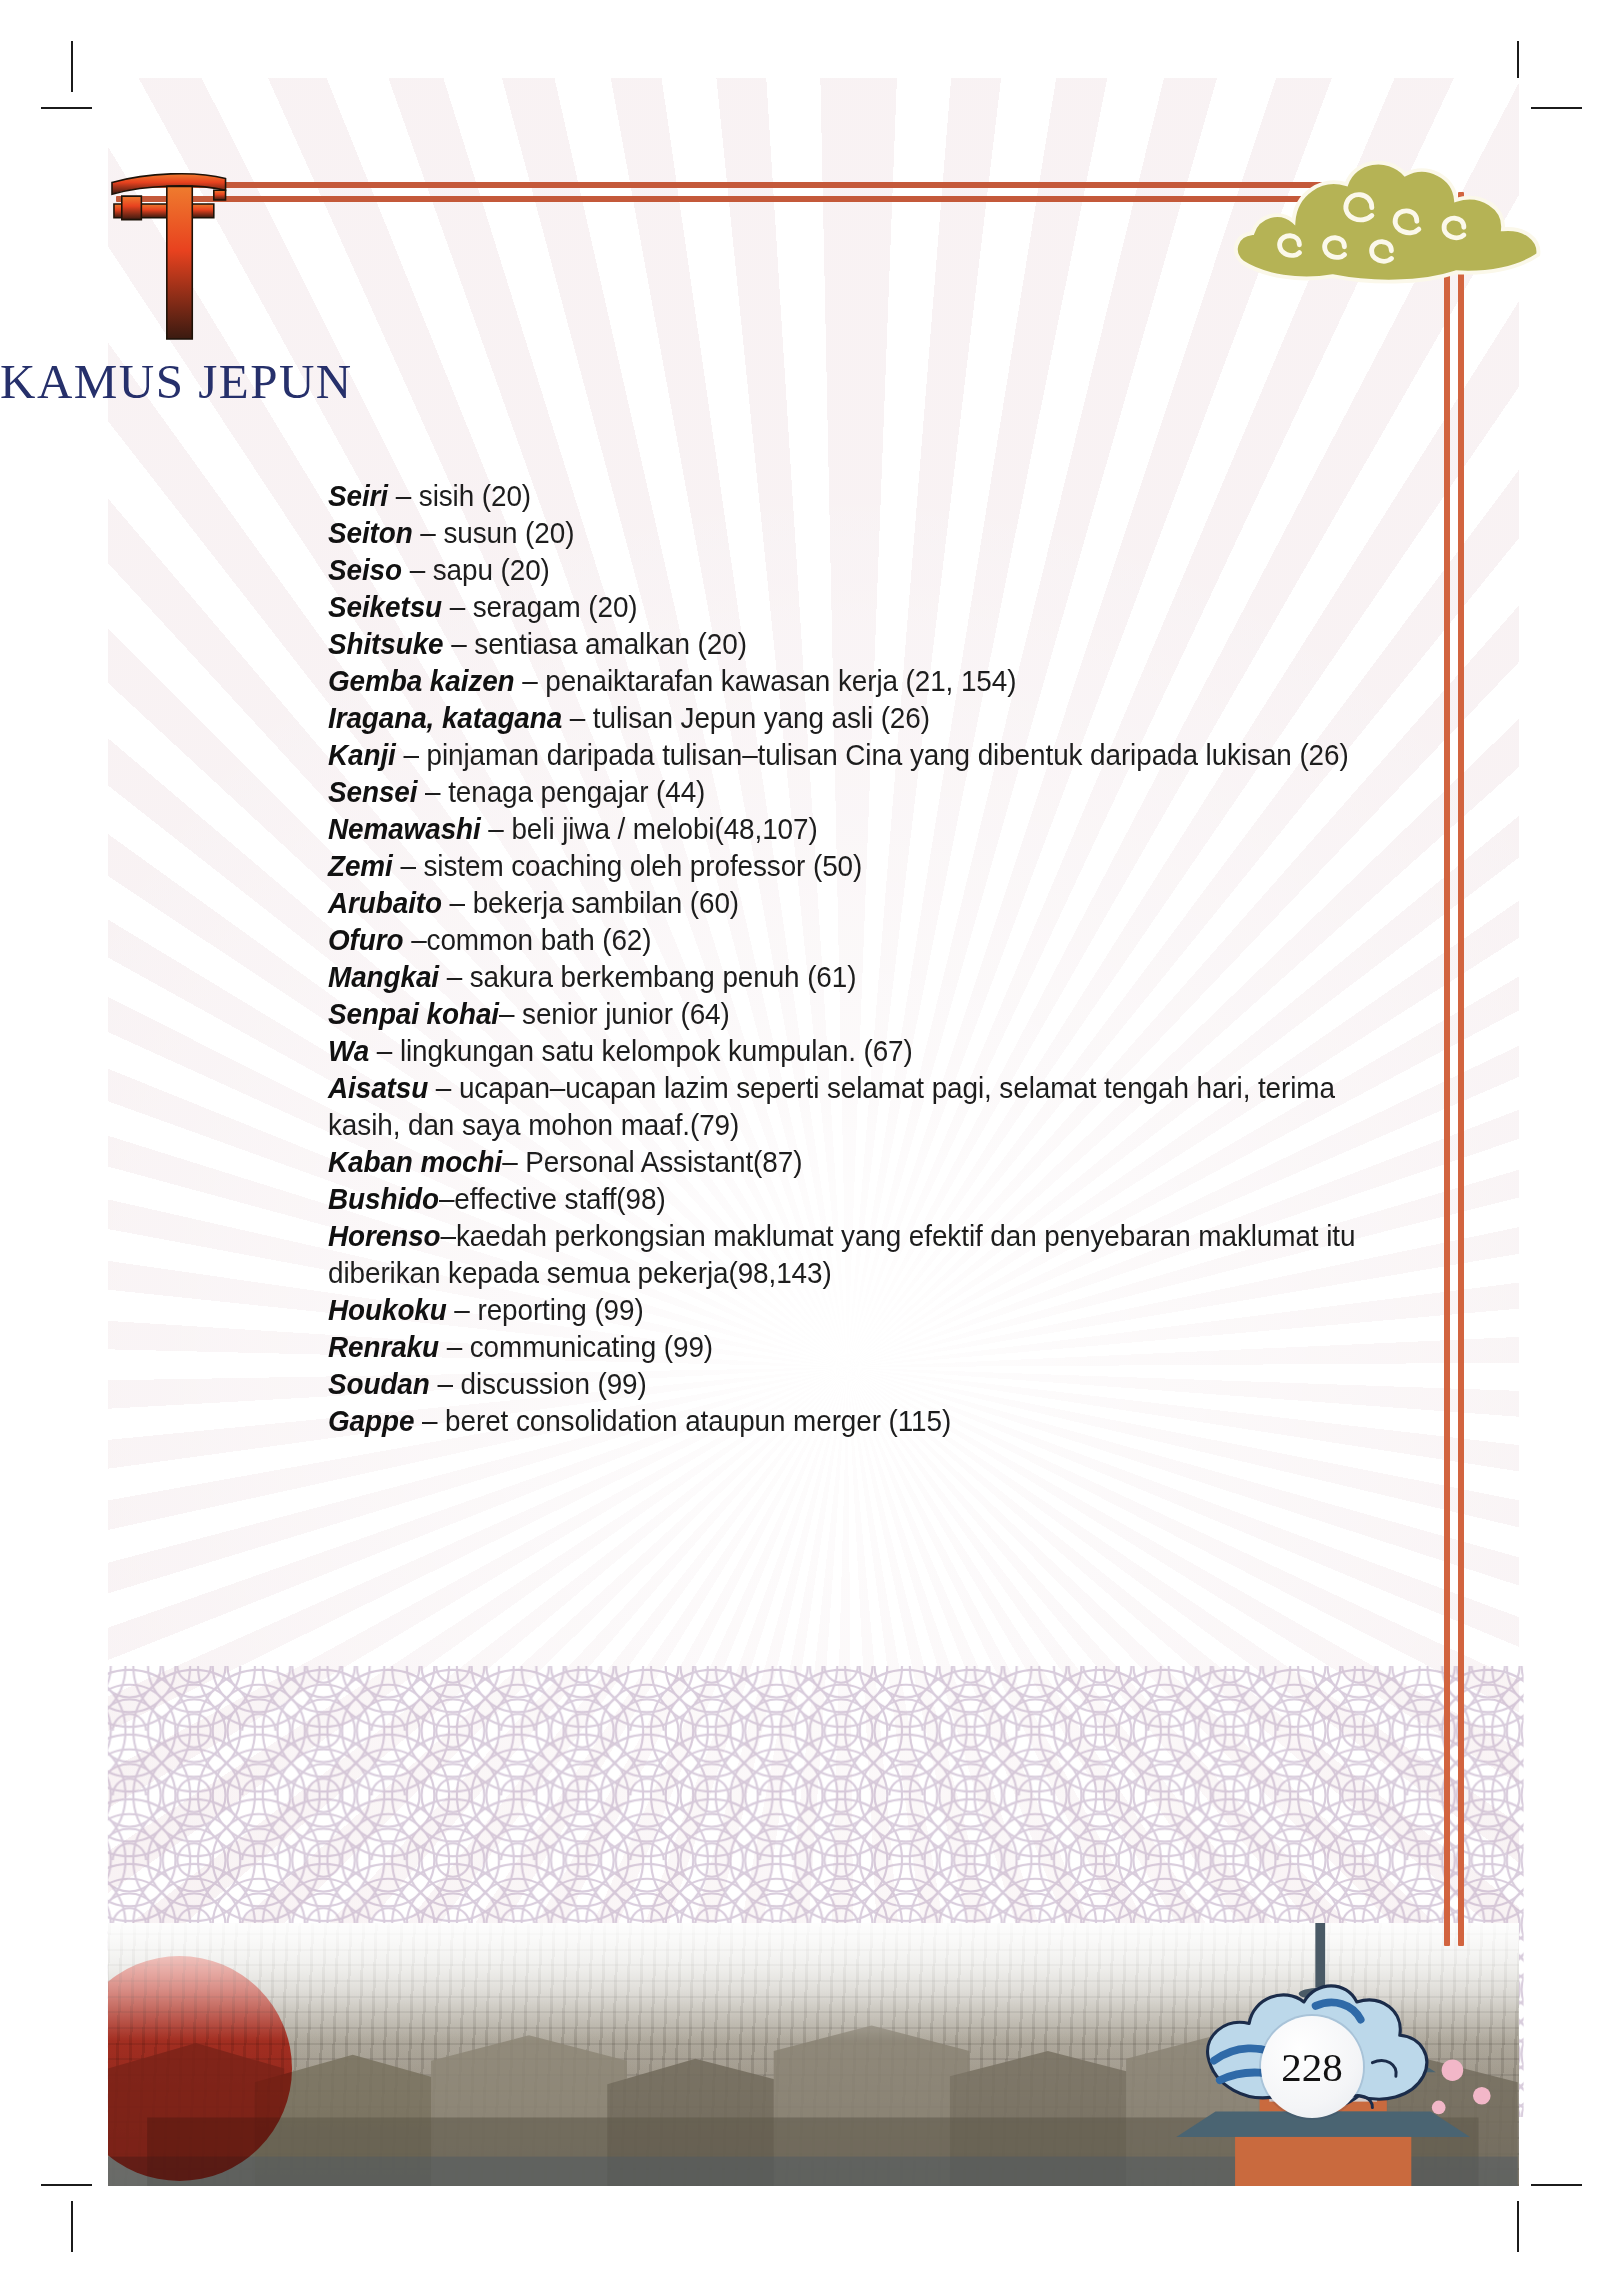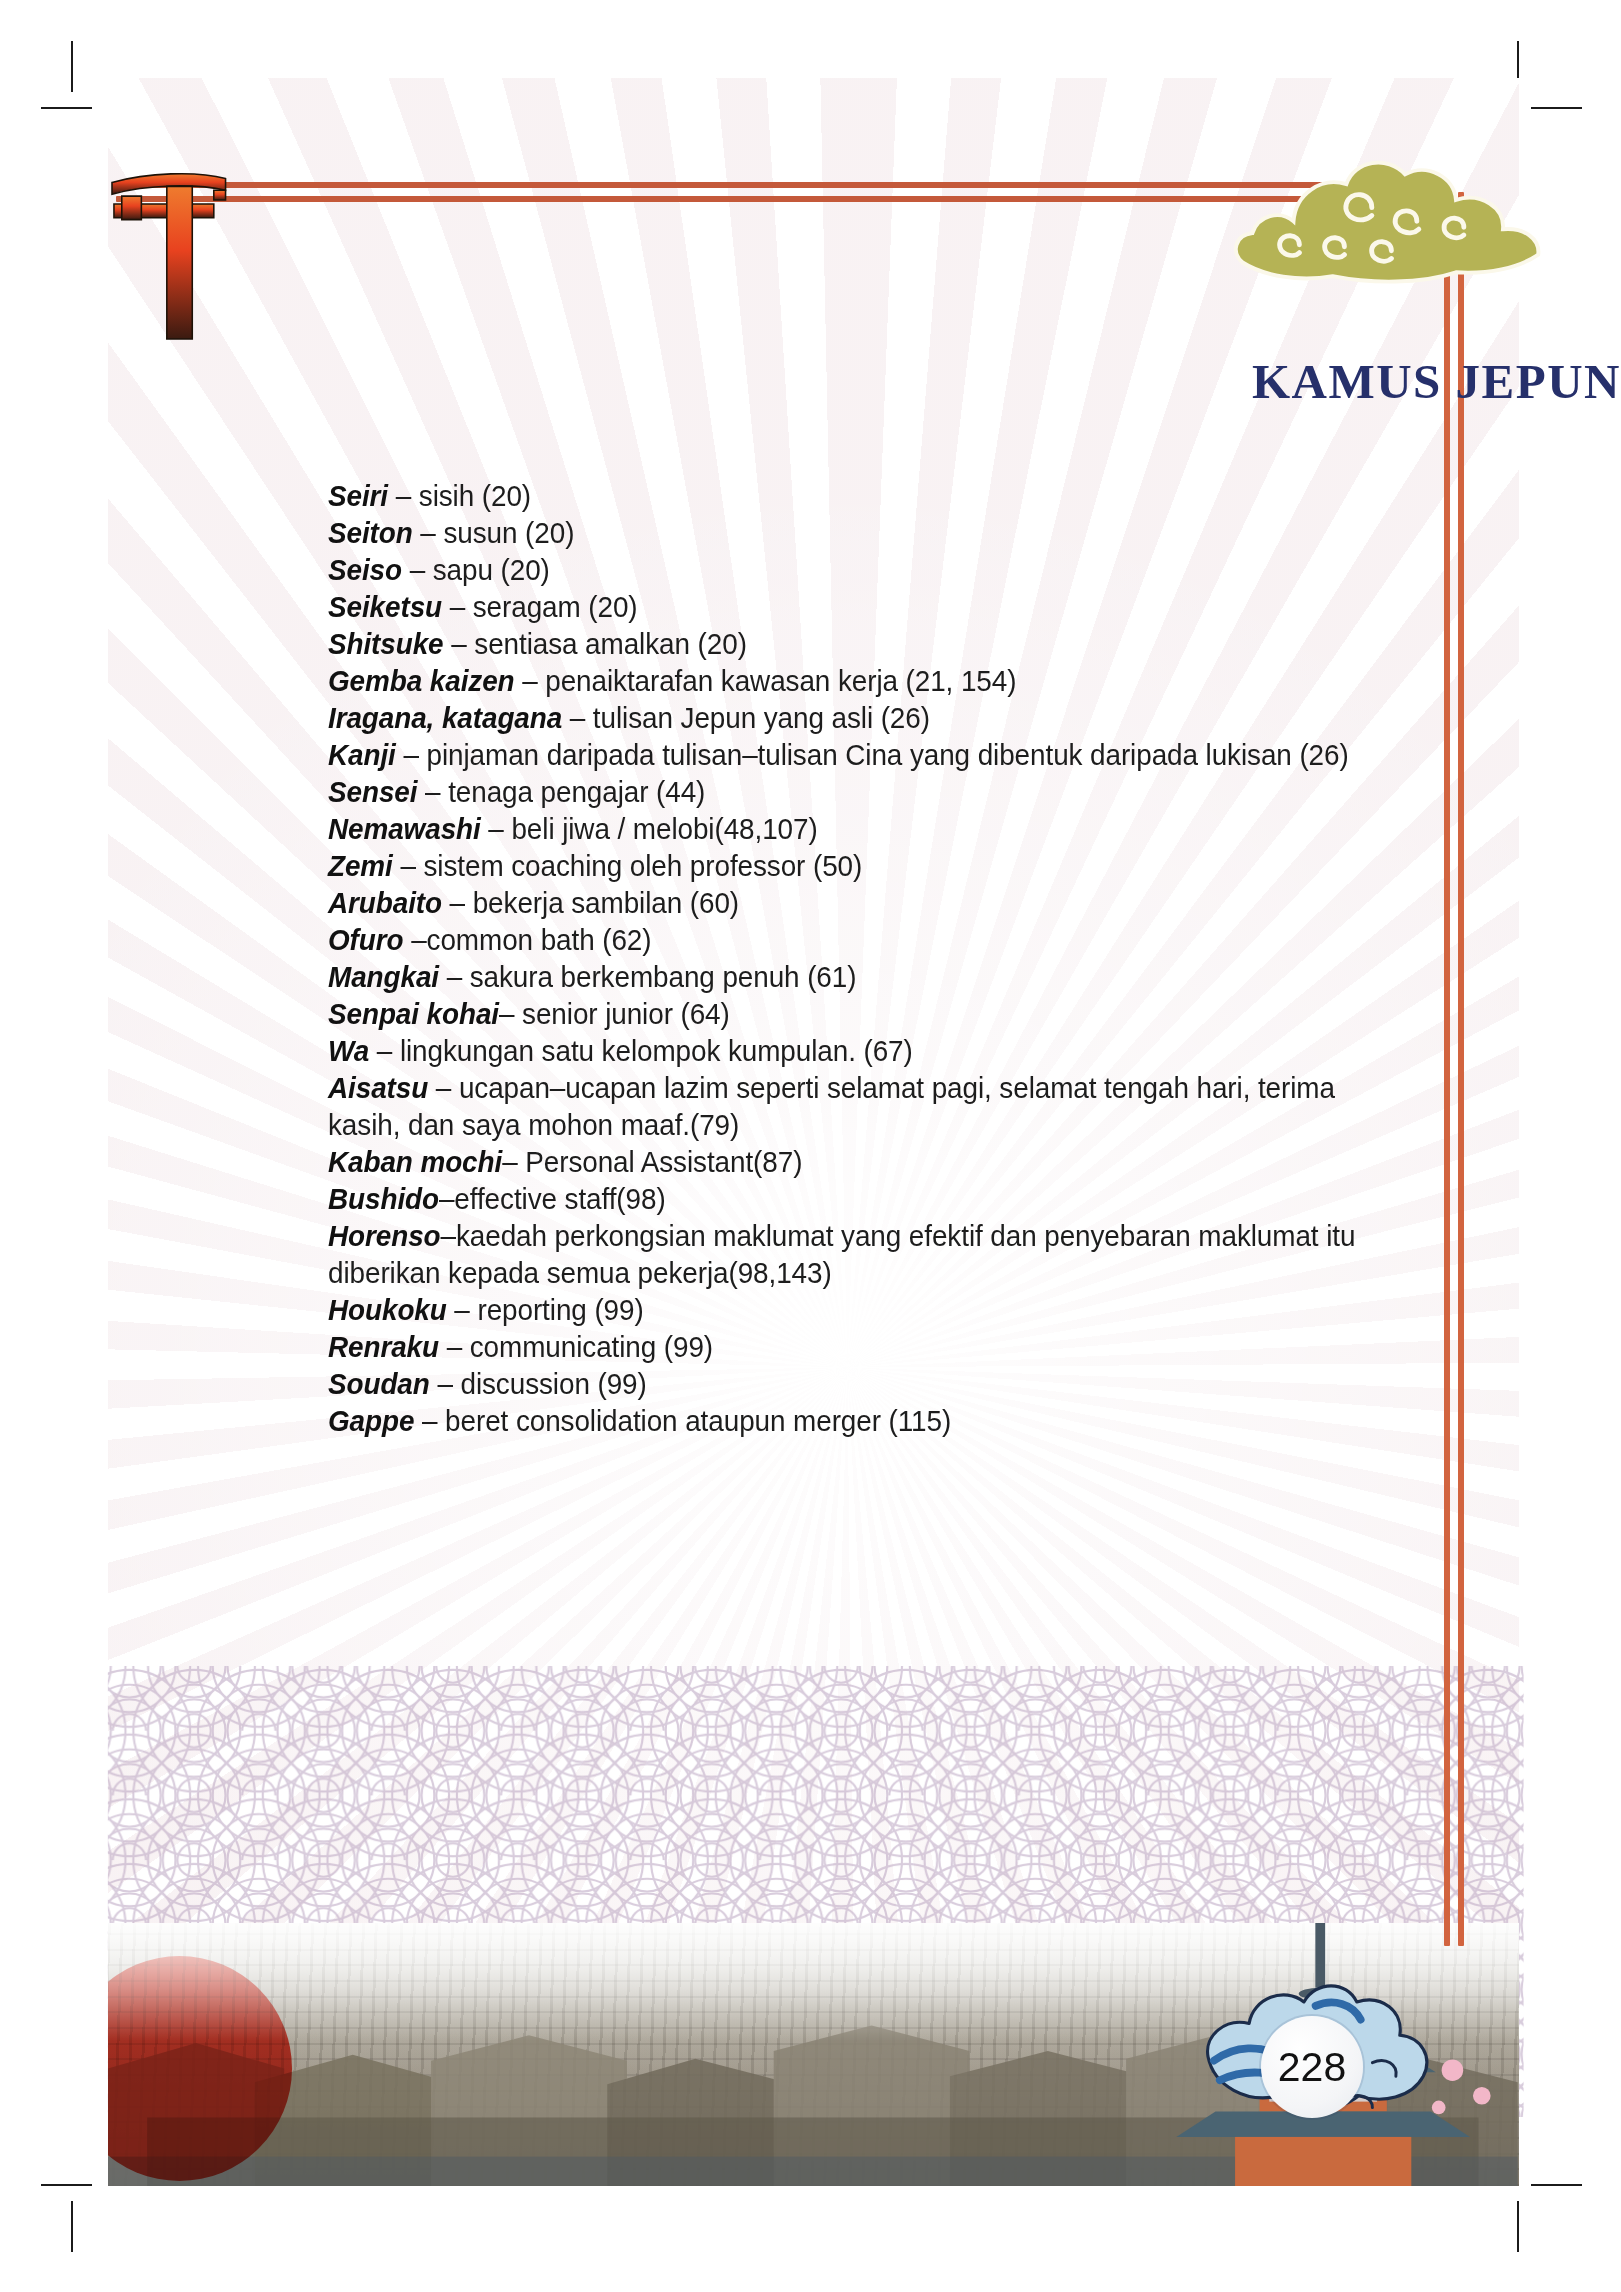--- a/index.html
+++ b/index.html
@@ -85,23 +85,23 @@
   .cloud{position:absolute;right:73px;top:137px;width:323px;height:157px;}
 
   
   .cm{position:absolute;background:#1b1b1b;}
   .cm.h{height:2px;width:51px;}
   .cm.v{width:2px;height:51px;}
 
   
   .title{
     position:absolute;left:0;right:0;top:353px;
-    text-align:right;
+    text-align:left;
     font-family:"Liberation Serif", serif;
-    font-weight:bold;
+    font-weight:normal;
     font-size:49px;
     letter-spacing:1.5px;
     color:#26306b;
   }
   .entries{
     position:absolute;left:328px;right:245px;top:477px;
   }
   .entry{
     font-size:30px;
     line-height:37px;
@@ -120,21 +120,21 @@
   .entry .def{font-weight:normal;font-style:normal;}
 
   
   .page-badge{
     position:absolute;right:176px;bottom:157px;width:245px;height:181px;
   }
   .page-num{
     position:absolute;left:61px;top:61px;width:102px;height:102px;border-radius:50%;
     background:radial-gradient(circle at 38% 32%, #ffffff 0%, #f4f5f7 62%, #e6e9ee 100%);
     display:flex;align-items:center;justify-content:center;
-    font-family:Liberation Sans, sans-serif;
+    font-family:Liberation Serif, serif;
     font-size:41px;color:#121212;
     box-shadow:0 0 0 2px rgba(30,50,90,.12);
   }
 </style>
 </head>
 <body>
 
 <div class="page">
 
   <div class="cm v" style="left:71px;top:41px;"></div>

